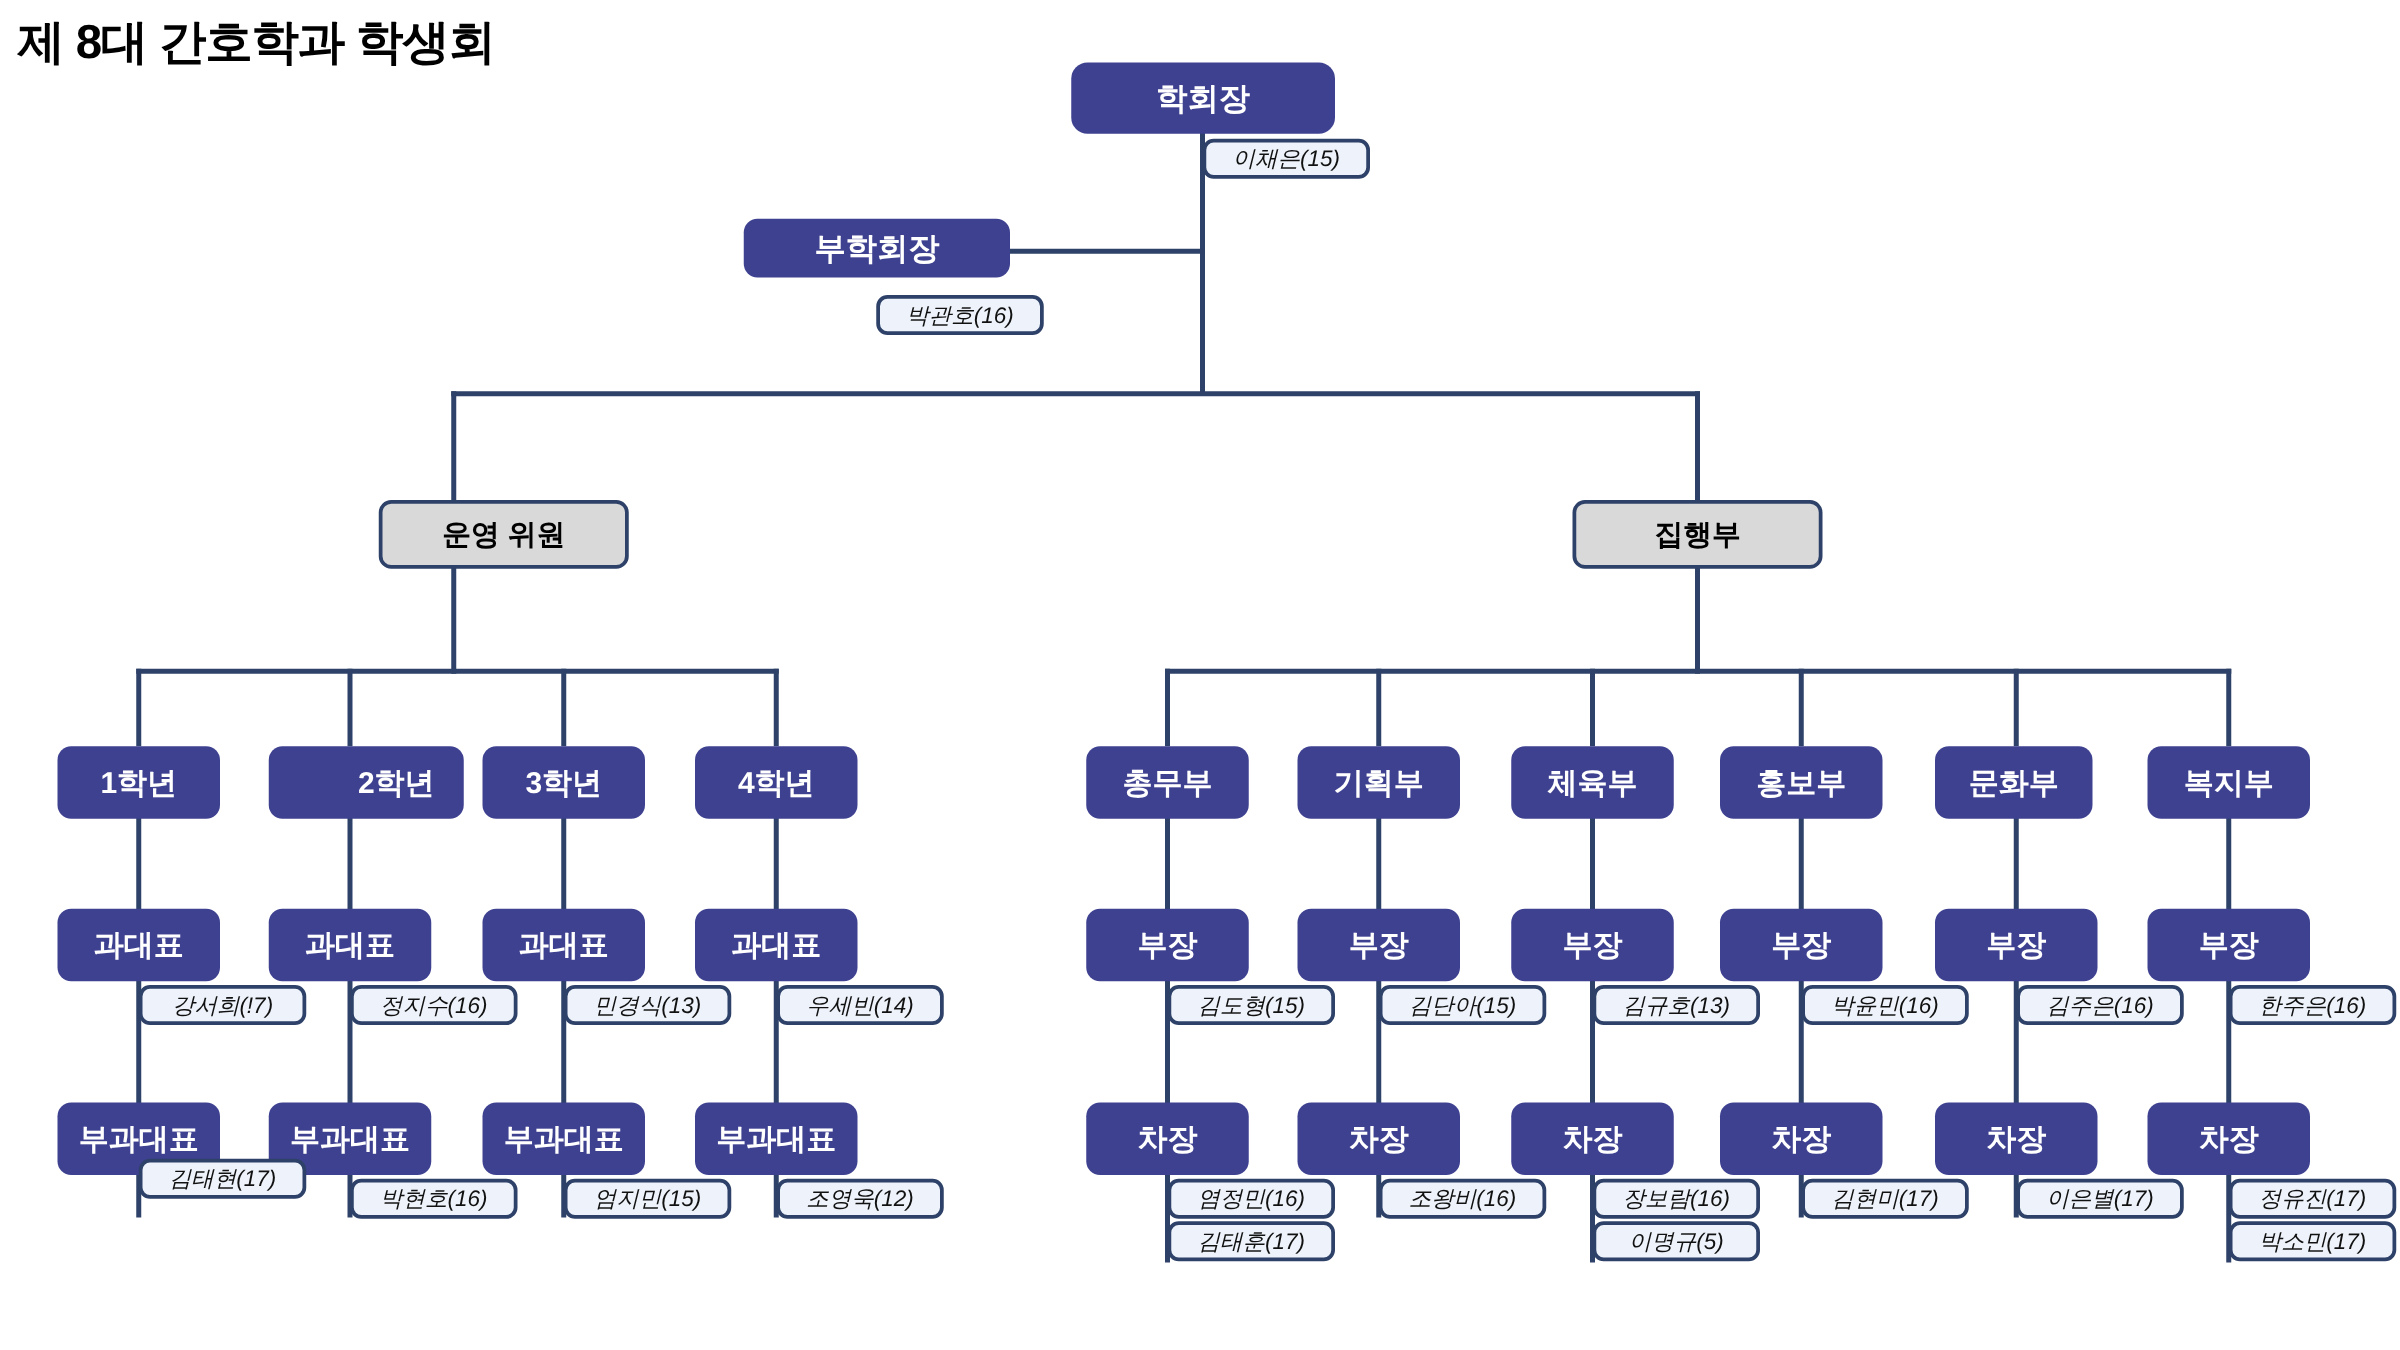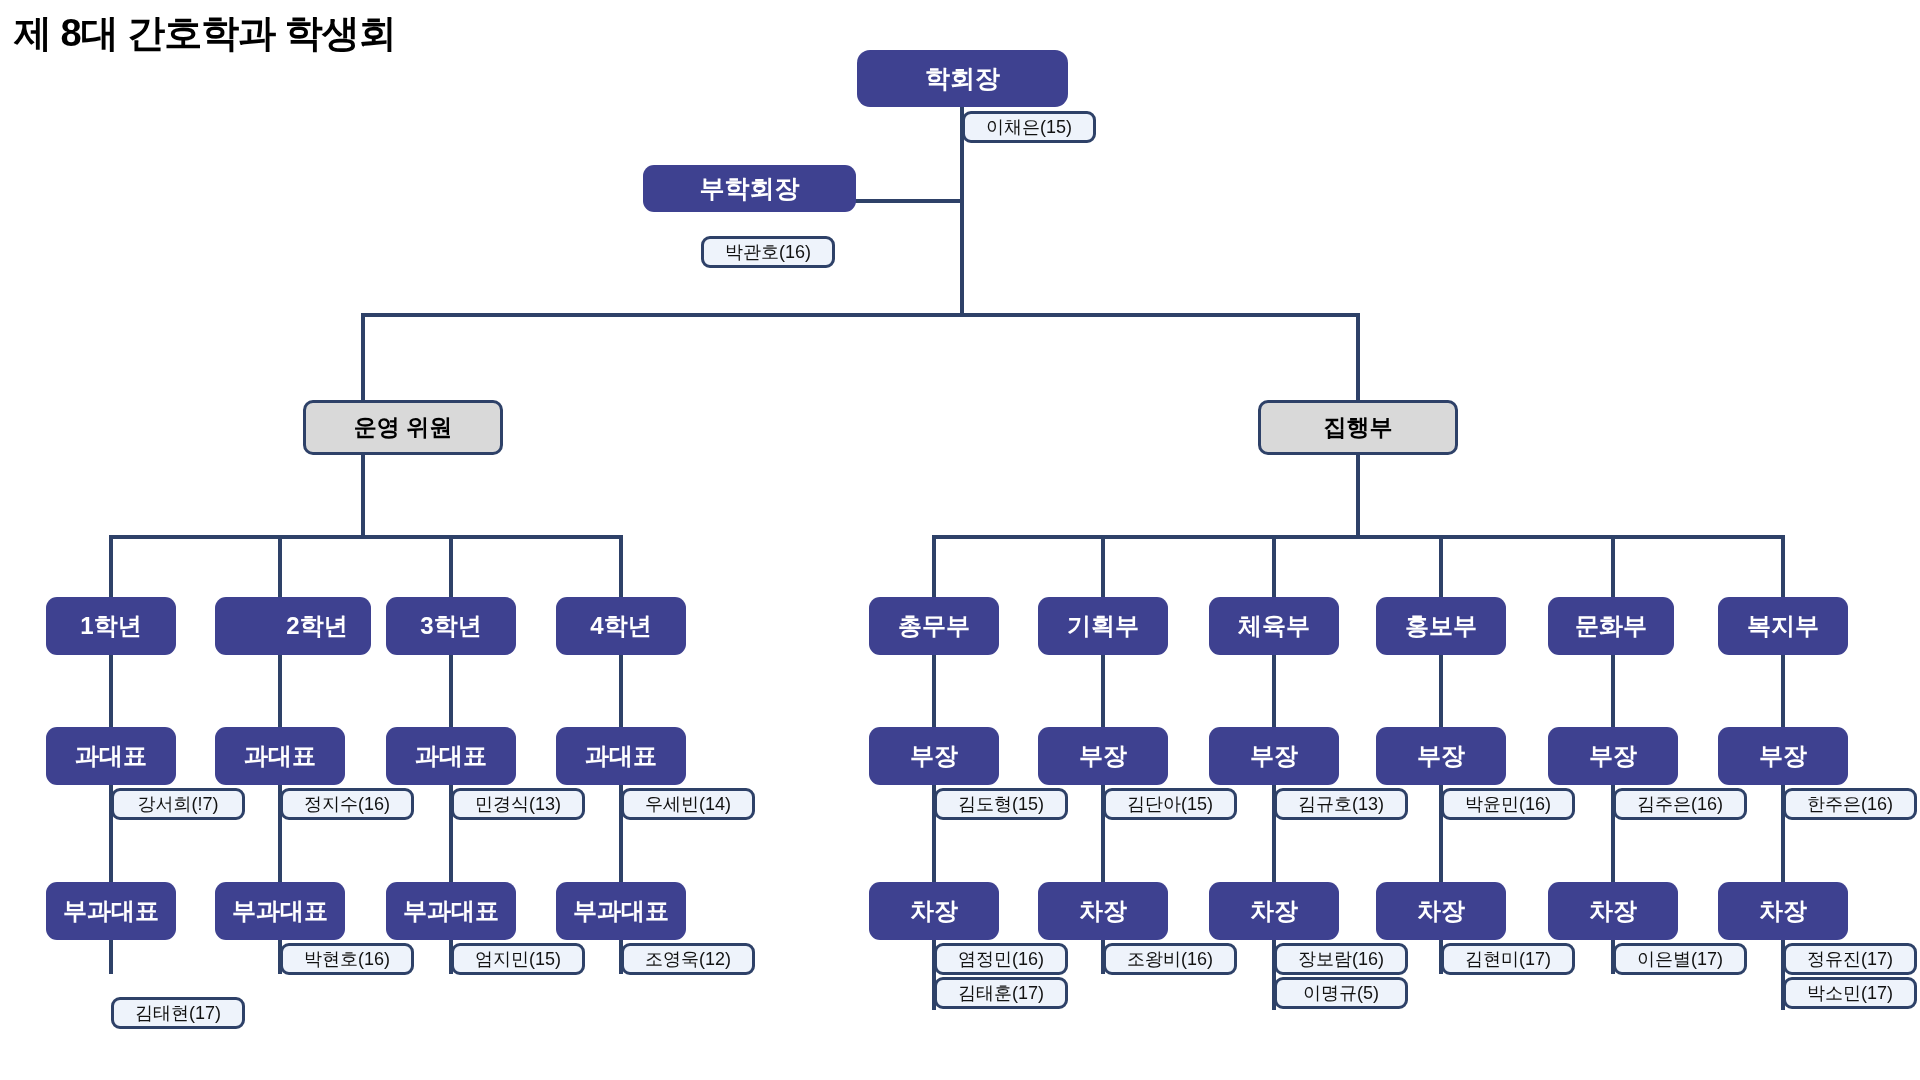--- a/index.html
+++ b/index.html
@@ -26,21 +26,21 @@
   .node.top{font-size:25px;}
   .hub{
     position:absolute;display:flex;align-items:center;justify-content:center;
     background:var(--hub-bg);color:#000;font-weight:700;font-size:23px;
     border:3px solid var(--line);border-radius:10px;z-index:2;white-space:nowrap;
   }
   .name-label{
     position:absolute;display:flex;align-items:center;justify-content:center;
     background:var(--label-bg);color:#111;font-weight:500;font-size:18px;
     border:3px solid var(--line);border-radius:9px;z-index:3;white-space:nowrap;
-    width:134px;height:32px;
+    width:134px;height:32px;font-style:italic;
   }
 </style>
 </head>
 <body>
 
 <div class="stage">
 
   <h1 class="chart-title">제 8대 간호학과 학생회</h1>
 
   <div class="line" style="left:960px;top:105px;width:4px;height:210px;"></div>
@@ -104,31 +104,31 @@
   <div class="line" style="left:1611px;top:938px;width:4px;height:36px;"></div>
 
   <div class="line" style="left:1781px;top:535px;width:4px;height:62px;"></div>
   <div class="line" style="left:1781px;top:653px;width:4px;height:76px;"></div>
   <div class="line" style="left:1781px;top:783px;width:4px;height:101px;"></div>
   <div class="line" style="left:1781px;top:938px;width:4px;height:72px;"></div>
 
   <div class="node top" style="left:857px;top:50px;width:211px;height:57px;border-radius:13px;">학회장</div>
   <div class="name-label" style="left:962px;top:111px;">이채은(15)</div>
 
-  <div class="node top" style="left:595px;top:165px;width:213px;height:47px;margin-left:48px;">부학회장</div>
+  <div class="node top" style="left:595px;top:175px;width:213px;height:47px;">부학회장</div>
   <div class="name-label" style="left:701px;top:236px;">박관호(16)</div>
 
   <div class="hub" style="left:263px;top:400px;width:200px;height:55px;margin-left:40px;">운영 위원</div>
   <div class="hub" style="left:1258px;top:400px;width:200px;height:55px;">집행부</div>
 
   <div class="node" style="left:46px;top:597px;width:130px;height:58px;">1학년</div>
   <div class="node" style="left:46px;top:727px;width:130px;height:58px;">과대표</div>
   <div class="name-label" style="left:111px;top:788px;">강서희(!7)</div>
   <div class="node" style="left:46px;top:882px;width:130px;height:58px;">부과대표</div>
-  <div class="name-label" style="left:111px;top:997px;">김태현(17)</div>
+  <div class="name-label" style="left:111px;top:927px;">김태현(17)</div>
 
   <div class="node" style="left:215px;top:597px;width:156px;height:58px;padding-left:48px;">2학년</div>
   <div class="node" style="left:215px;top:727px;width:130px;height:58px;">과대표</div>
   <div class="name-label" style="left:280px;top:788px;">정지수(16)</div>
   <div class="node" style="left:215px;top:882px;width:130px;height:58px;">부과대표</div>
   <div class="name-label" style="left:280px;top:943px;">박현호(16)</div>
 
   <div class="node" style="left:386px;top:597px;width:130px;height:58px;">3학년</div>
   <div class="node" style="left:386px;top:727px;width:130px;height:58px;">과대표</div>
   <div class="name-label" style="left:451px;top:788px;">민경식(13)</div>

